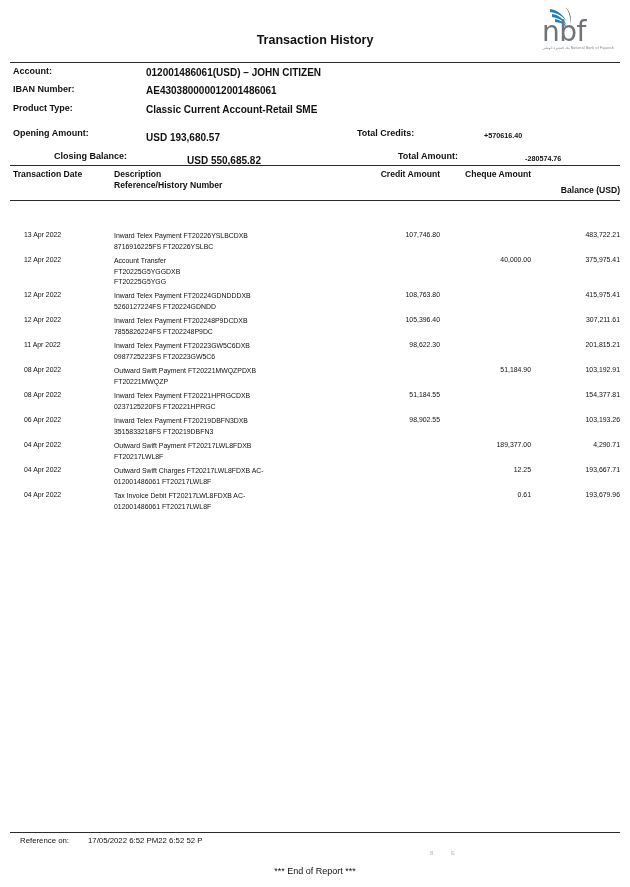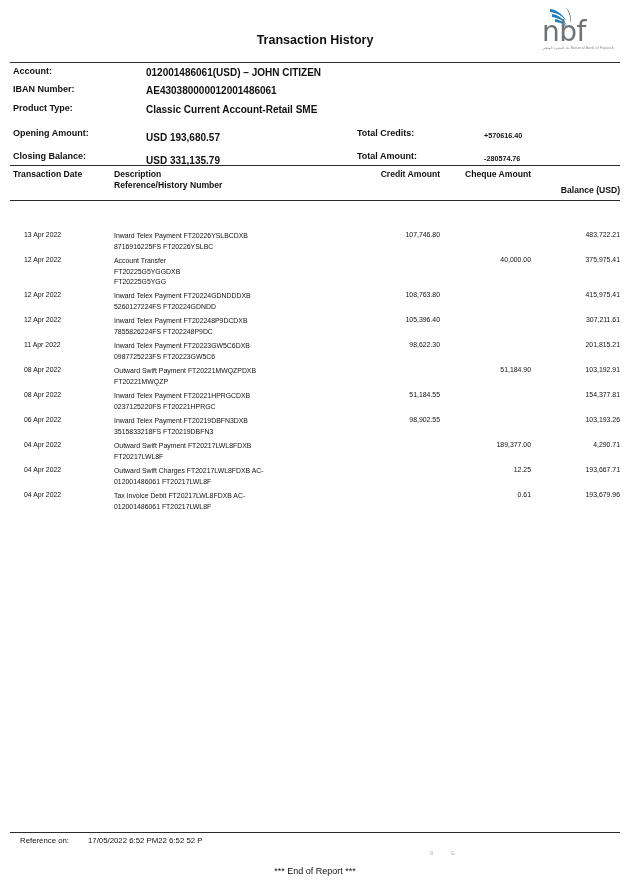--- a/index.html
+++ b/index.html
@@ -264,23 +264,23 @@
     <div class="sum-row" style="height:25px;">
       <span class="sum-label">Product Type:</span>
       <span class="sum-value" style="width:200px;">Classic Current Account-Retail SME</span>
     </div>
     <div class="sum-row" style="height:23px;">
       <span class="sum-label">Opening Amount:</span>
       <span class="sum-value" style="top:3px;">USD 193,680.57</span>
       <span class="sum-label2">Total Credits:</span>
       <span class="sum-value2" style="top:3px;">+570616.40</span>
     </div>
-    <div class="sum-row" style="height:20px;">
+    <div class="sum-row" style="height:20px;margin-left:41px;">
       <span class="sum-label">Closing Balance:</span>
-      <span class="sum-value" style="top:3px;">USD 331,135.79</span>
+      <span class="sum-value" style="top:3px;">USD 550,685.82</span>
       <span class="sum-label2">Total Amount:</span>
       <span class="sum-value2" style="top:3px;">-280574.76</span>
     </div>
   </div>
 
   <div class="rule rule-mid"></div>
 
   <div class="thead">
     <span class="th-date">Transaction Date</span>
     <span class="th-desc">Description</span>

